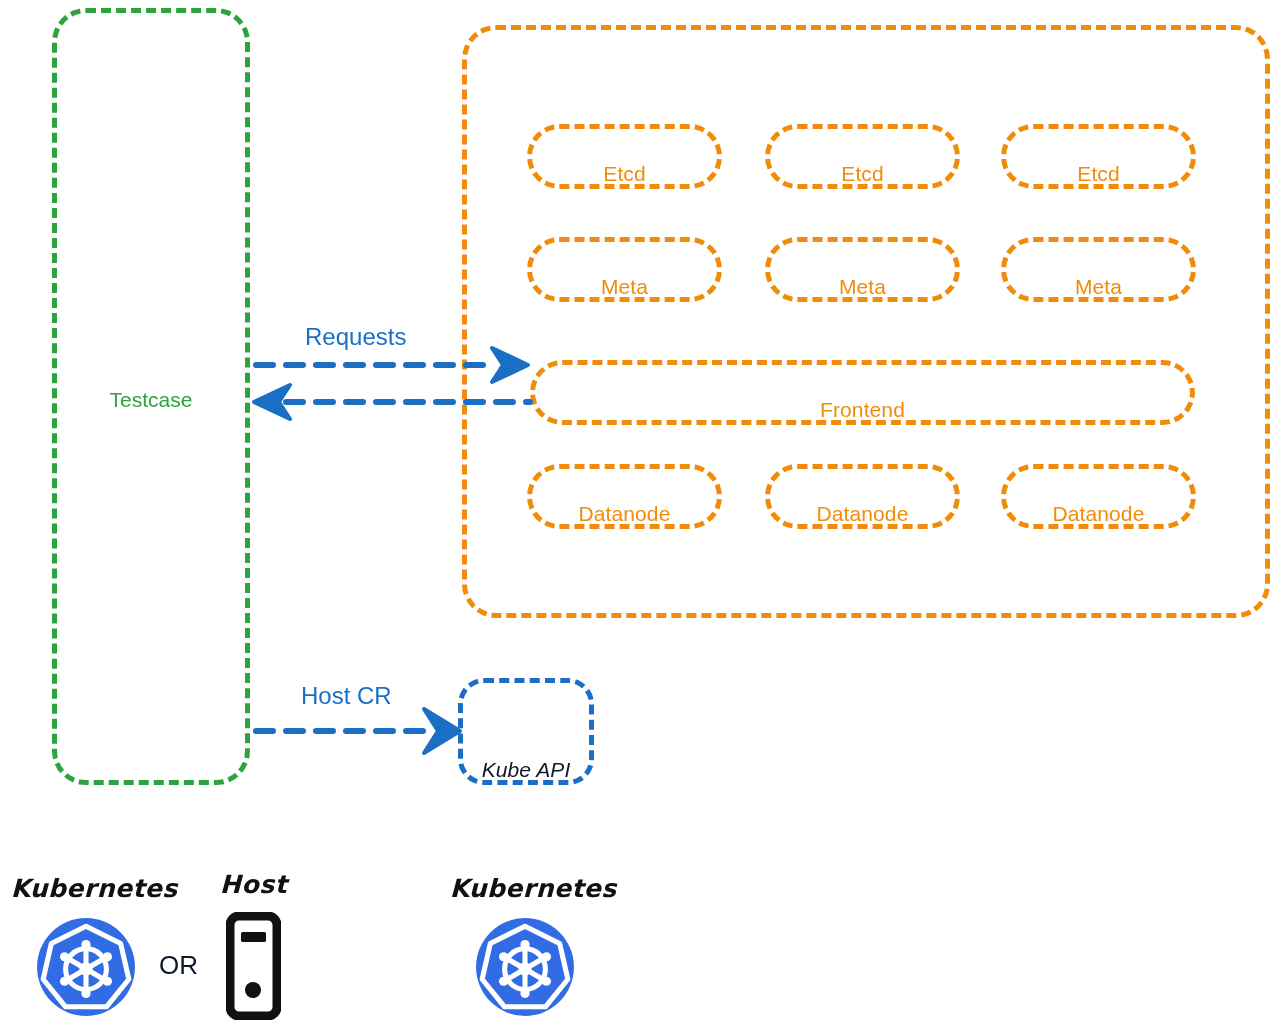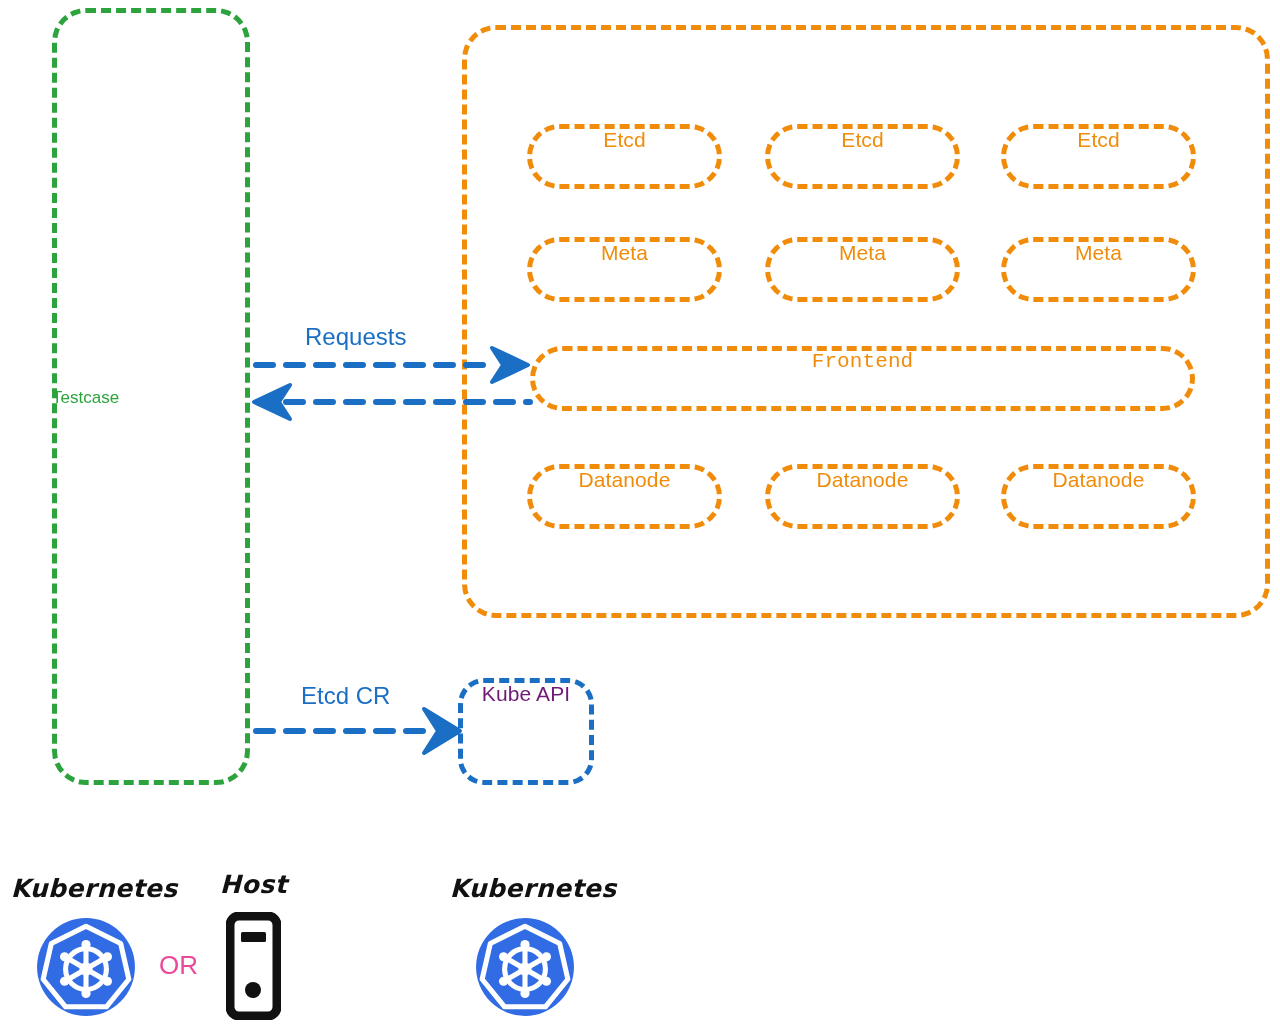--- a/index.html
+++ b/index.html
@@ -19,46 +19,46 @@
     background: #ffffff;
     overflow: hidden;
   }
 
   
   .dbox {
     position: absolute;
     box-sizing: border-box;
     border-style: dashed;
     display: flex;
-    align-items: flex-start;
+    align-items: flex-end;
     justify-content: center;
     text-align: center;
   }
   .dbox.green  { border: 5px dashed #2ca33c; border-radius: 34px; }
   .dbox.orange { border: 5px dashed #f08c0a; border-radius: 34px; }
   .dbox.blue   { border: 5px dashed #1a6fc4; border-radius: 26px; }
 
   .node-label {
     font-size: 21px;
     line-height: 1;
     letter-spacing: .1px;
     white-space: nowrap;
     pointer-events: none;
   }
   .lbl-orange { color: #f08c0a; }
-  .lbl-blue   { color: #701a75; }
+  .lbl-blue   { color: #0f172a; font-style: italic; }
 
   
   .testcase-caption {
     position: absolute;
     left: 52px;
     top: 388px;
     width: 198px;
-    text-align: left;
-    font-size: 17px;
+    text-align: center;
+    font-size: 21px;
     color: #2ca33c;
     white-space: nowrap;
   }
 
   
   #arrows {
     position: absolute;
     left: 0; top: 0;
     width: 1280px; height: 1027px;
     pointer-events: none;
@@ -76,21 +76,21 @@
     font-weight: 700;
     font-style: italic;
     color: #111111;
     white-space: nowrap;
     letter-spacing: .5px;
     transform: skewX(-4deg);
   }
   .or-text {
     position: absolute;
     font-size: 26px;
-    color: #ec4899;
+    color: #0f172a;
     font-family: "Liberation Sans", sans-serif;
   }
   .k8s-logo { position: absolute; }
   .host-icon { position: absolute; }
 </style>
 </head>
 <body>
 
 <div id="canvas">
 
@@ -112,21 +112,21 @@
   <div class="dbox orange" style="left:527px; top:237px; width:195px; height:65px;">
     <span class="node-label lbl-orange">Meta</span>
   </div>
   <div class="dbox orange" style="left:765px; top:237px; width:195px; height:65px;">
     <span class="node-label lbl-orange">Meta</span>
   </div>
   <div class="dbox orange" style="left:1001px; top:237px; width:195px; height:65px;">
     <span class="node-label lbl-orange">Meta</span>
   </div>
 
-  <div class="dbox orange" style="left:530px; top:346px; width:665px; height:65px;font-family:Liberation Mono, monospace;">
+  <div class="dbox orange" style="left:530px; top:360px; width:665px; height:65px;">
     <span class="node-label lbl-orange">Frontend</span>
   </div>
 
   <div class="dbox orange" style="left:527px; top:464px; width:195px; height:65px;">
     <span class="node-label lbl-orange">Datanode</span>
   </div>
   <div class="dbox orange" style="left:765px; top:464px; width:195px; height:65px;">
     <span class="node-label lbl-orange">Datanode</span>
   </div>
   <div class="dbox orange" style="left:1001px; top:464px; width:195px; height:65px;">
@@ -149,21 +149,21 @@
       <path d="M290 385 L254 402 L290 419 L279 402 Z" fill="#1a6fc4" stroke="#1a6fc4" stroke-width="4" stroke-linejoin="round"></path>
     </g>
 
     <g>
       <line x1="256" y1="731" x2="426" y2="731" stroke="#1a6fc4" stroke-width="6" stroke-linecap="round" stroke-dasharray="17 13"></line>
       <path d="M424 709 L460 731 L424 753 L438 731 Z" fill="#1a6fc4" stroke="#1a6fc4" stroke-width="4" stroke-linejoin="round"></path>
     </g>
   </svg>
 
   <div class="edge-label" style="left:305px; top:323px;">Requests</div>
-  <div class="edge-label" style="left:301px; top:682px;">Etcd CR</div>
+  <div class="edge-label" style="left:301px; top:682px;">Host CR</div>
 
   <div class="legend-cap" style="left:13px; top:874px;">Kubernetes</div>
   <div class="k8s-logo" style="left:35px; top:916px;">
     <svg width="102" height="102" viewBox="0 0 100 100">
       <circle cx="50" cy="50" r="48" fill="#326ce5"></circle>
 
       <polygon points="50,10 84,27 92,62 70,89 30,89 8,62 16,27" fill="none" stroke="#ffffff" stroke-width="5" stroke-linejoin="round"></polygon>
 
       <circle cx="50" cy="52" r="20" fill="none" stroke="#ffffff" stroke-width="5"></circle>
       <circle cx="50" cy="52" r="6.5" fill="#ffffff"></circle>

